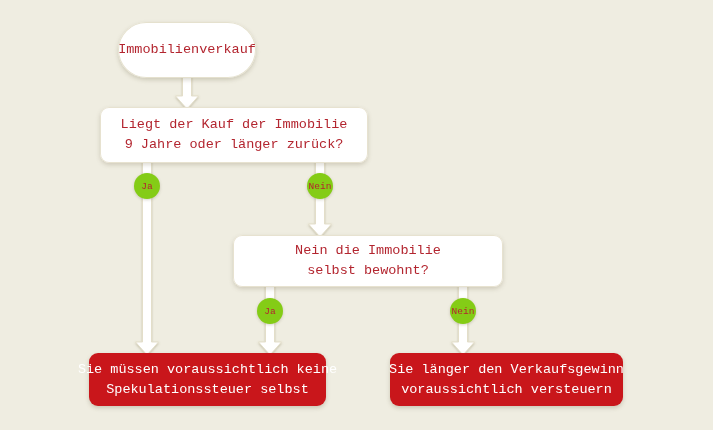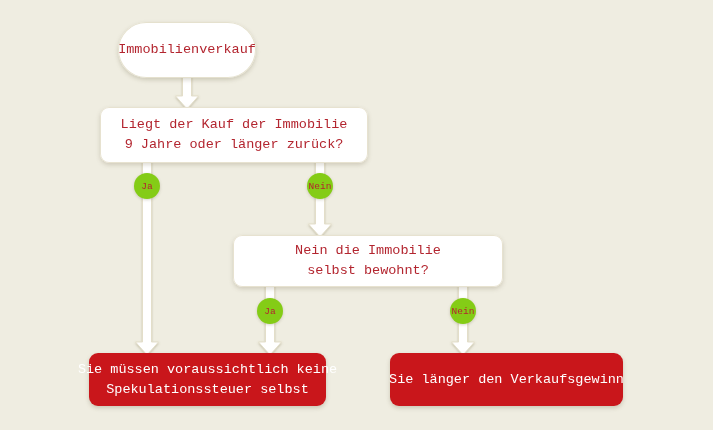--- a/index.html
+++ b/index.html
@@ -131,20 +131,21 @@
     <span class="node-line">selbst bewohnt?</span>
   </div>
 
   <div class="node result" style="left:89px; top:353px; width:237px; height:53px;">
     <span class="node-line">Sie müssen voraussichtlich keine</span>
     <span class="node-line">Spekulationssteuer selbst</span>
   </div>
 
   <div class="node result" style="left:390px; top:353px; width:233px; height:53px;">
     <span class="node-line">Sie länger den Verkaufsgewinn</span>
+    <span class="node-line">voraussichtlich versteuern</span>
   </div>
 
   <div class="edge-label" style="left:134px; top:173px;">Ja</div>
 
   <div class="edge-label" style="left:307px; top:173px;">Nein</div>
 
   <div class="edge-label" style="left:257px; top:298px;">Ja</div>
 
   <div class="edge-label" style="left:450px; top:298px;">Nein</div>
 

